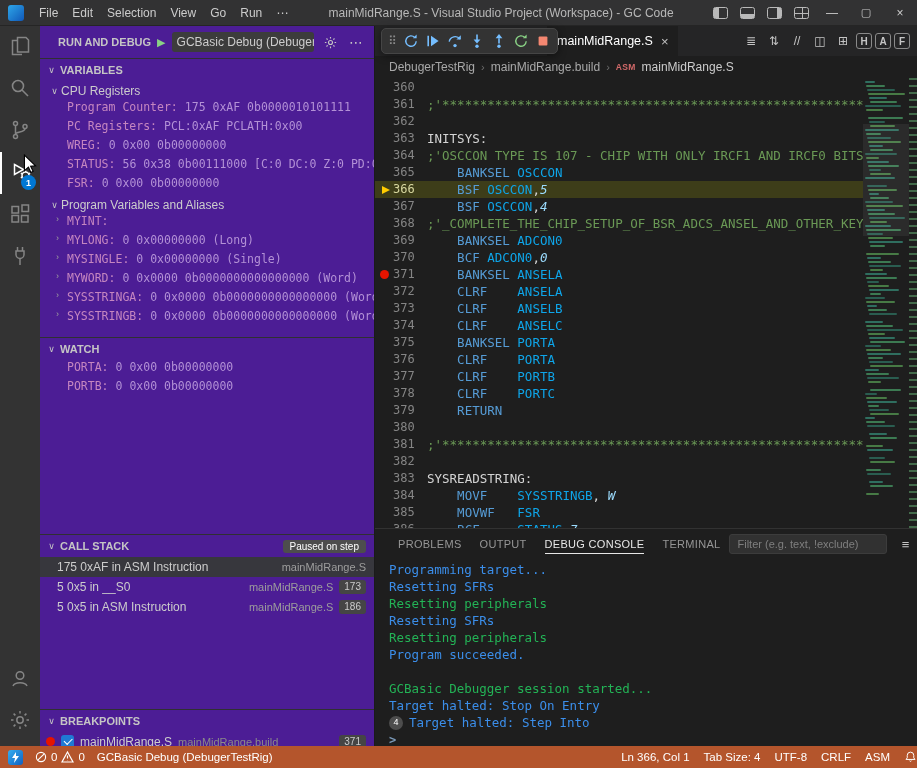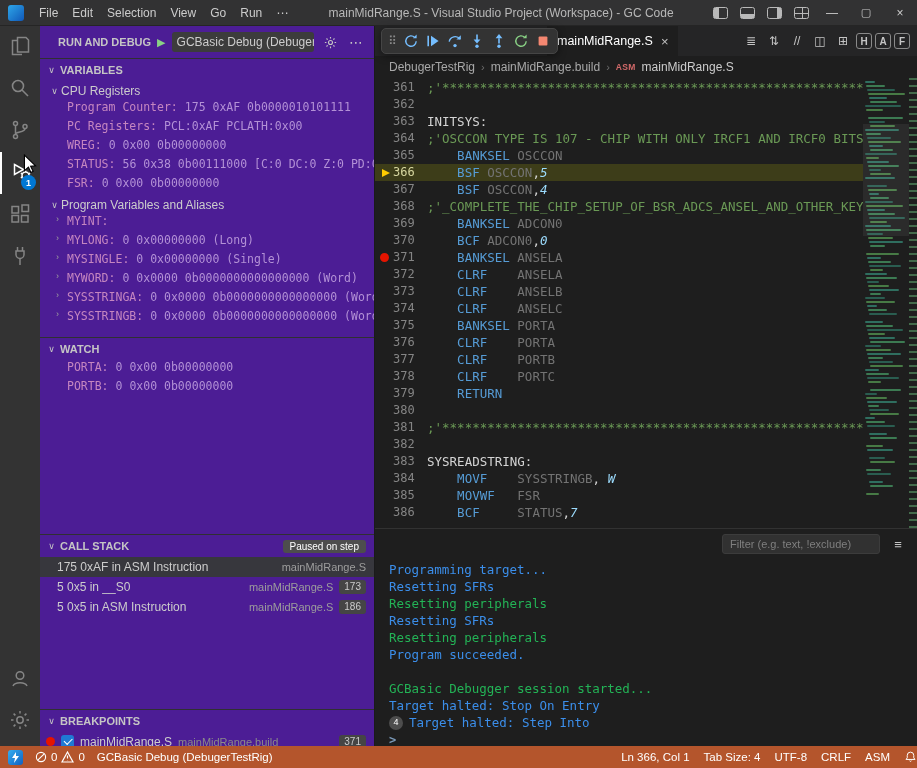--- a/index.html
+++ b/index.html
@@ -99,21 +99,21 @@
   .code-area{flex:1;min-height:0;display:flex;position:relative}
   .code-scroll{flex:1;min-width:0;overflow:hidden;padding-top:1px}
   .code-line{display:flex;height:17px;line-height:17px;font-family:"DejaVu Sans Mono",monospace;font-size:12.5px;white-space:pre}
   .code-line.current{background:rgba(255,255,0,.14)}
   .bp-col{width:18px;flex:0 0 18px;display:flex;align-items:center;justify-content:center}
   .gut-dot{width:9px;height:9px;border-radius:50%;background:#e51400}
   .cur-arrow{width:0;height:0;border-left:8px solid #ffcc00;border-top:4.5px solid transparent;border-bottom:4.5px solid transparent;margin-left:3px}
   .ln{width:34px;flex:0 0 34px;text-align:right;padding-right:14px;color:#858585;font-size:12px}
   .code-line.current .ln{color:#d7d7a0}
   .ct{flex:1;overflow:hidden}
-  .tk-kw{color:#569cd6}.tk-op{color:#737373}.tk-num{color:#9cdcfe;font-style:italic}
+  .tk-kw{color:#569cd6}.tk-op{color:#0ea5e9}.tk-num{color:#9cdcfe;font-style:italic}
   .tk-cmt{color:#6a9955}.tk-lbl{color:#d4d4d4}.tk-p{color:#d4d4d4}
 
   .minimap{width:46px;flex:0 0 46px;position:relative;overflow:hidden;padding-top:3px;background:#1e1e1e}
   .mm-line{height:2px;margin-bottom:2px;border-radius:1px}
   .mm-slider{position:absolute;left:0;right:0;top:46px;height:112px;background:rgba(255,255,255,.06)}
   .ruler{width:8px;flex:0 0 8px;background:repeating-linear-gradient(180deg,rgba(88,150,100,.85) 0 2px,transparent 2px 7px);opacity:.75}
 
   
   .panel{height:218px;flex:0 0 218px;display:flex;flex-direction:column;border-top:1px solid #323232;background:#1e1e1e}
   .panel-bar{height:30px;flex:0 0 30px;display:flex;align-items:center;padding:0 10px 0 14px}
@@ -455,20 +455,21 @@
           <span class="crumb">DebugerTestRig</span>
           <span class="crumb-sep">›</span>
           <span class="crumb">mainMidRange.build</span>
           <span class="crumb-sep">›</span>
           <span class="asm-chip">ASM</span>
           <span class="crumb-file">mainMidRange.S</span>
         </div>
 
       <div class="code-area">
         <div class="code-scroll" id="code-lines">
+            <div class="code-line"><span class="bp-col"></span><span class="ln">360</span><span class="ct"></span></div>
             <div class="code-line"><span class="bp-col"></span><span class="ln">361</span><span class="ct"><span class="tk-cmt">;'*******************************************************************************************************</span></span></div>
             <div class="code-line"><span class="bp-col"></span><span class="ln">362</span><span class="ct"></span></div>
             <div class="code-line"><span class="bp-col"></span><span class="ln">363</span><span class="ct"><span class="tk-lbl">INITSYS:</span></span></div>
             <div class="code-line"><span class="bp-col"></span><span class="ln">364</span><span class="ct"><span class="tk-cmt">;'OSCCON TYPE IS 107 - CHIP WITH ONLY IRCF1 AND IRCF0 BITS (2-BITS)</span></span></div>
             <div class="code-line"><span class="bp-col"></span><span class="ln">365</span><span class="ct"><span class="tk-p">    </span><span class="tk-kw">BANKSEL</span><span class="tk-p"> </span><span class="tk-op">OSCCON</span></span></div>
             <div class="code-line current"><span class="bp-col"><span class="cur-arrow"></span></span><span class="ln">366</span><span class="ct"><span class="tk-p">    </span><span class="tk-kw">BSF</span><span class="tk-p"> </span><span class="tk-op">OSCCON</span><span class="tk-p">,</span><span class="tk-num">5</span></span></div>
             <div class="code-line"><span class="bp-col"></span><span class="ln">367</span><span class="ct"><span class="tk-p">    </span><span class="tk-kw">BSF</span><span class="tk-p"> </span><span class="tk-op">OSCCON</span><span class="tk-p">,</span><span class="tk-num">4</span></span></div>
             <div class="code-line"><span class="bp-col"></span><span class="ln">368</span><span class="ct"><span class="tk-cmt">;'_COMPLETE_THE_CHIP_SETUP_OF_BSR_ADCS_ANSEL_AND_OTHER_KEY_SETUP_REGISTERS</span></span></div>
             <div class="code-line"><span class="bp-col"></span><span class="ln">369</span><span class="ct"><span class="tk-p">    </span><span class="tk-kw">BANKSEL</span><span class="tk-p"> </span><span class="tk-op">ADCON0</span></span></div>
             <div class="code-line"><span class="bp-col"></span><span class="ln">370</span><span class="ct"><span class="tk-p">    </span><span class="tk-kw">BCF</span><span class="tk-p"> </span><span class="tk-op">ADCON0</span><span class="tk-p">,</span><span class="tk-num">0</span></span></div>
@@ -594,20 +595,26 @@
             <div class="mm-line" style="width: 14px; margin-left: 6px; background: rgb(47, 110, 95);"></div>
             <div class="mm-line" style="width: 23px; margin-left: 7px; background: rgb(60, 122, 82);"></div>
             <div class="mm-line" style="width: 32px; margin-left: 2px; background: rgb(42, 93, 80); opacity: 0;"></div>
             <div class="mm-line" style="width: 13px; margin-left: 3px; background: rgb(71, 122, 69);"></div>
           </div>
         <div class="ruler"></div>
       </div>
 
       <div class="panel">
         <div class="panel-bar">
+          <span id="panel-tabs" style="display:flex;height:100%">
+              <span class="panel-tab">PROBLEMS</span>
+              <span class="panel-tab">OUTPUT</span>
+              <span class="panel-tab active">DEBUG CONSOLE</span>
+              <span class="panel-tab">TERMINAL</span>
+            </span>
           <div class="panel-right">
             <input class="filter-input" placeholder="Filter (e.g. text, !exclude)" style="">
             <span id="panel-icons" style="display:flex;gap:6px">
                 <span class="panel-icon">≡</span>
               </span>
           </div>
         </div>
         <div class="console" id="console">
             <div class="console-line c-blue"><span>Programming target...</span></div>
             <div class="console-line c-blue"><span>Resetting SFRs</span></div>

